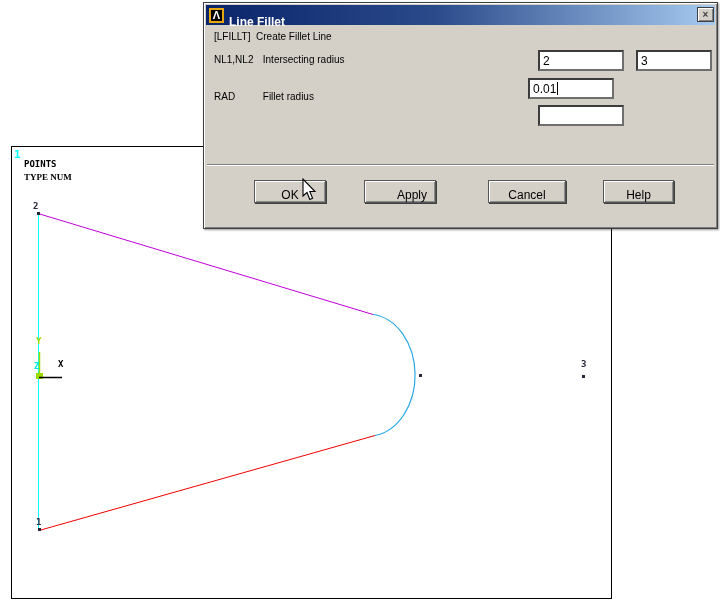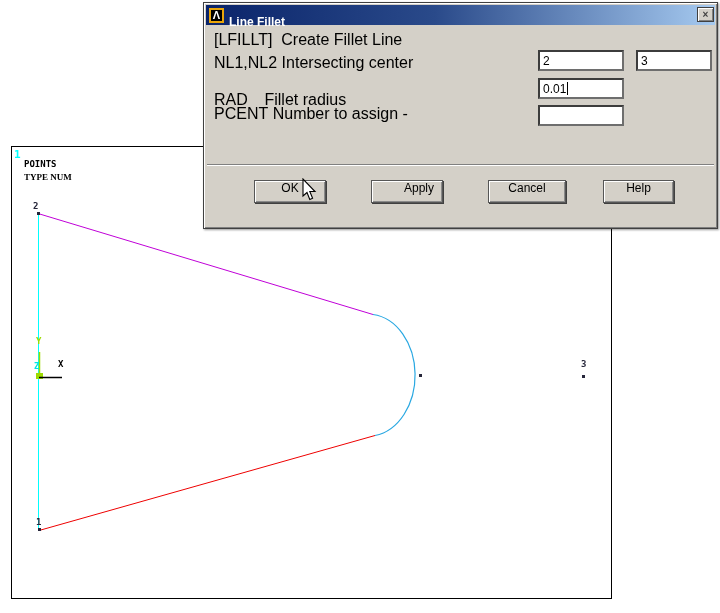--- a/index.html
+++ b/index.html
@@ -47,39 +47,39 @@
   .title-text {
     color:#ffffff; font-weight:bold; font-size:12px; margin-left:5px;margin-top:14px;
   }
   .close-btn {
     position:absolute; right:3px; top:4px; width:17px; height:15px;
     background:#d4d0c8; border:1px solid #404040;
     box-shadow: inset 1px 1px 0 #ffffff, inset -1px -1px 0 #808080;
     color:#404040; font-size:10px; font-weight:bold;
     display:flex; align-items:center; justify-content:center;
   }
-  .dlg-text { position:absolute; font-size:16px; color:#000000; }
+  .dlg-text { position:absolute; font-size:10px; color:#000000; }
   .row-code { display:inline-block; min-width:46px; white-space:pre; }
   .field {
     position:absolute; height:21px; background:#ffffff;
     border:2px solid #3c3c3c; border-right-color:#6e6e6e; border-bottom-color:#6e6e6e;
     font-size:12px; color:#000000; display:flex; align-items:center;
     padding-left:3px; overflow:hidden;
   }
   .caret { display:inline-block; width:1px; height:13px; background:#000000; margin-left:1px; }
   .groove {
     position:absolute; left:3px; right:3px; top:161px; height:2px;
     border-top:1px solid #808080; border-bottom:1px solid #ffffff;
   }
   .btn {
     position:absolute; top:177px; height:23px; width:72px;
     background:#d4d0c8; border:1px solid #565656;
     box-shadow: inset 1px 1px 0 #ffffff, inset -1px -1px 0 #8a8a8a, 1px 1px 0 #404040;
     font-size:12px; color:#000000;
-    display:flex; align-items:flex-start; justify-content:center;
+    display:flex; align-items:flex-end; justify-content:center;
   }
   .cursor { position:absolute; left:302px; top:178px; width:16px; height:24px; }
 </style>
 </head>
 <body>
 
 <div class="gwin">
   <svg width="599" height="451" viewBox="0 0 599 451">
 
     <line x1="26.5" y1="67" x2="26.5" y2="382" stroke-width="1" stroke="#00ffff"></line>
@@ -121,53 +121,49 @@
     <span class="title-text">Line Fillet</span>
   </div>
   <div class="close-btn">
     <span>×</span>
   </div>
 
   <span class="dlg-text pre" style="left:10px; top:28px;">[LFILLT]  Create Fillet Line</span>
 
   <span class="dlg-text" style="left:10px; top:51px;">
     <span class="row-code">NL1,NL2</span>
-    <span>Intersecting center</span>
+    <span>Intersecting radius</span>
   </span>
   <div class="field" style="left:334px; top:47px; width:86px;">
     <span>2</span>
   </div>
   <div class="field" style="left:432px; top:47px; width:76px;">
     <span>3</span>
   </div>
 
   <span class="dlg-text" style="left:10px; top:88px;">
     <span class="row-code">RAD</span>
     <span>Fillet radius</span>
   </span>
-  <div class="field" style="left:334px; top:75px; width:86px;">
+  <div class="field" style="left:324px; top:75px; width:86px;">
     <span>0.01</span>
     <span class="caret"></span>
   </div>
 
-  <span class="dlg-text" style="left:10px; top:102px;">
-    <span class="row-code">PCENT</span>
-    <span>Number to assign -</span>
-  </span>
   <div class="field" style="left:334px; top:102px; width:86px;">
     <span></span>
   </div>
 
 
   <div class="groove"></div>
 
   <div class="btn" style="left:50px;">
       <span>OK</span>
     </div>
-  <div class="btn" style="left:167px;padding-left:24px;">
+  <div class="btn" style="left:160px;padding-left:24px;">
       <span>Apply</span>
     </div>
   <div class="btn" style="left:284px; width:78px;">
       <span>Cancel</span>
     </div>
   <div class="btn" style="left:399px; width:71px;">
       <span>Help</span>
     </div>
 </div>
 

